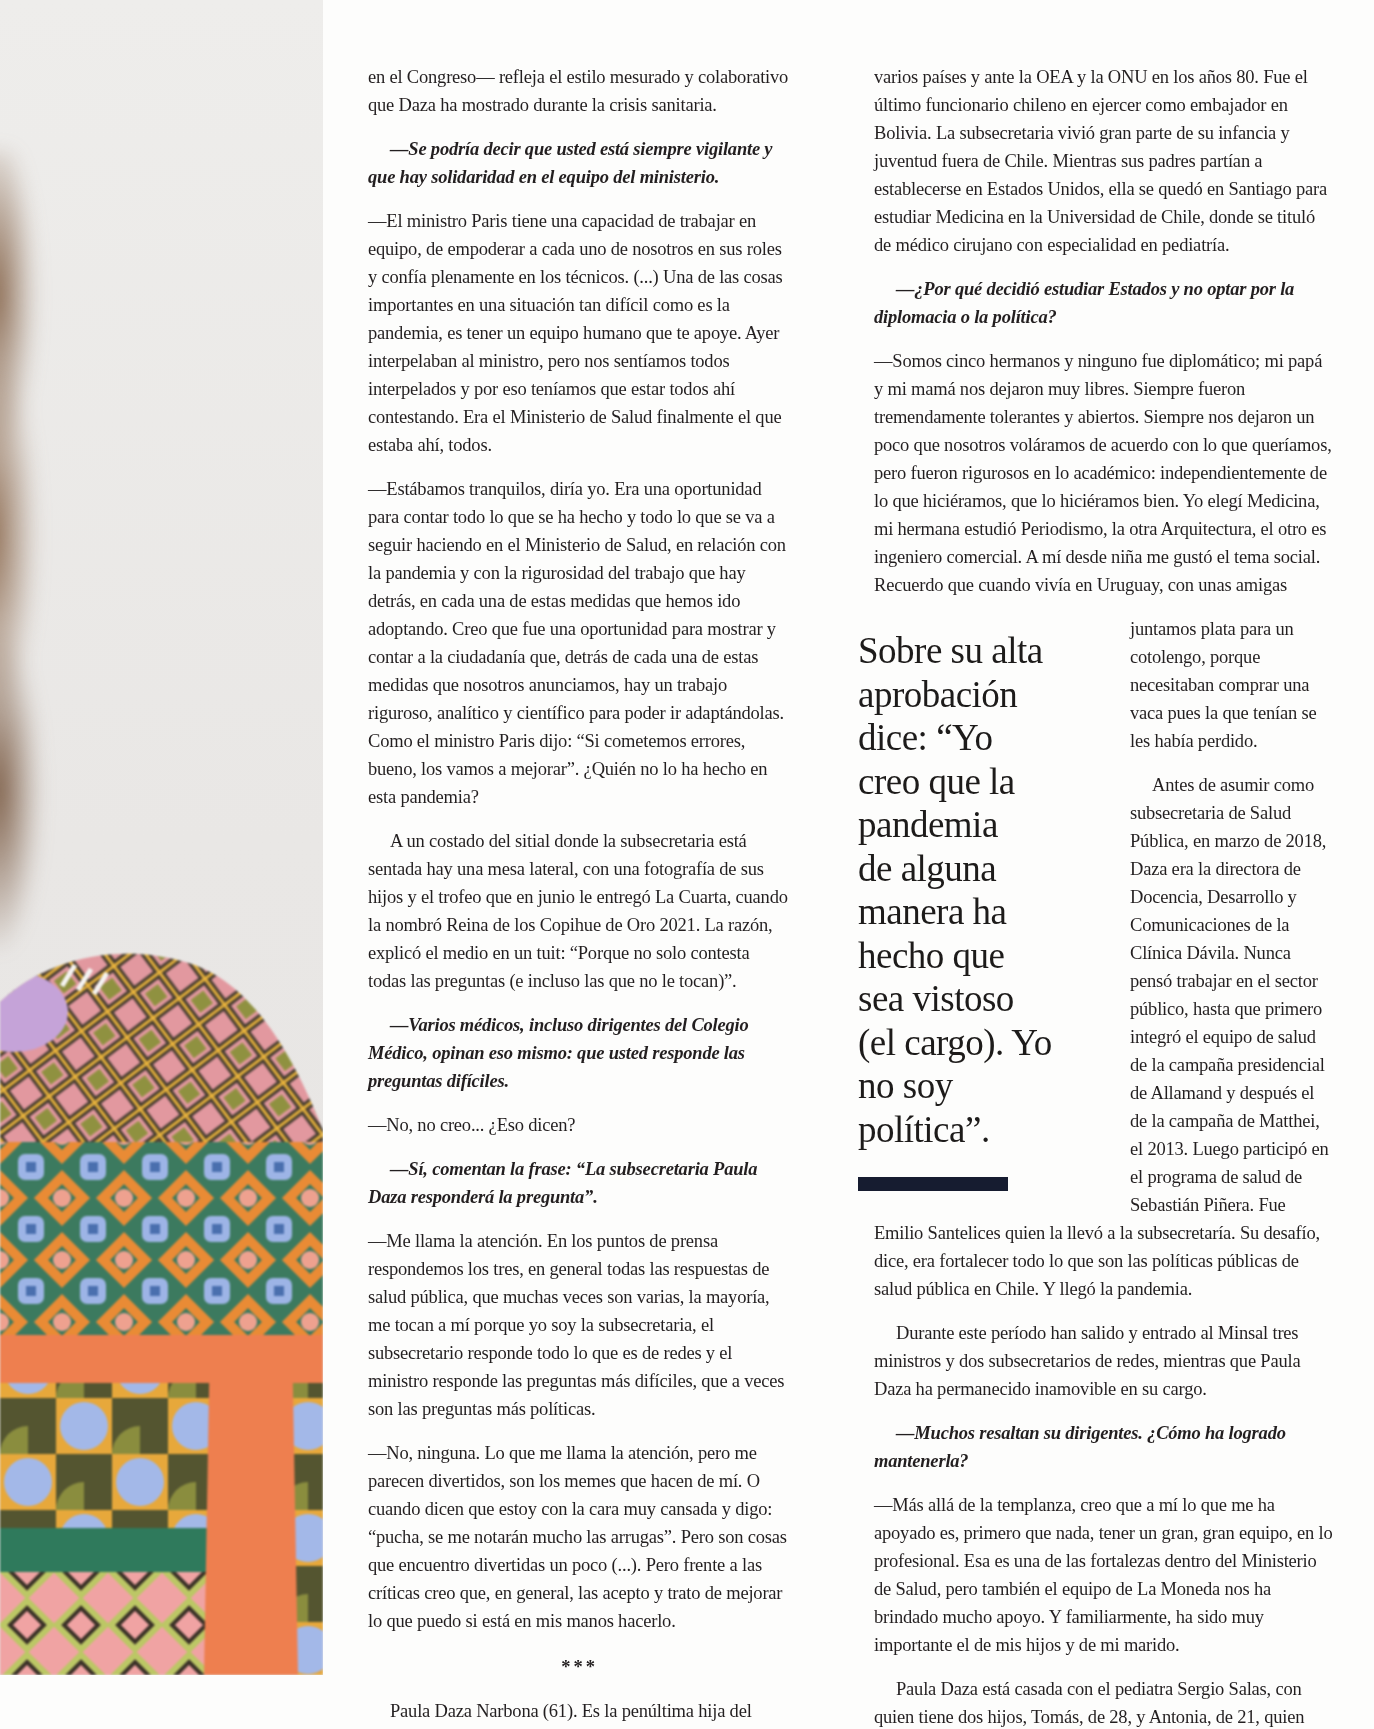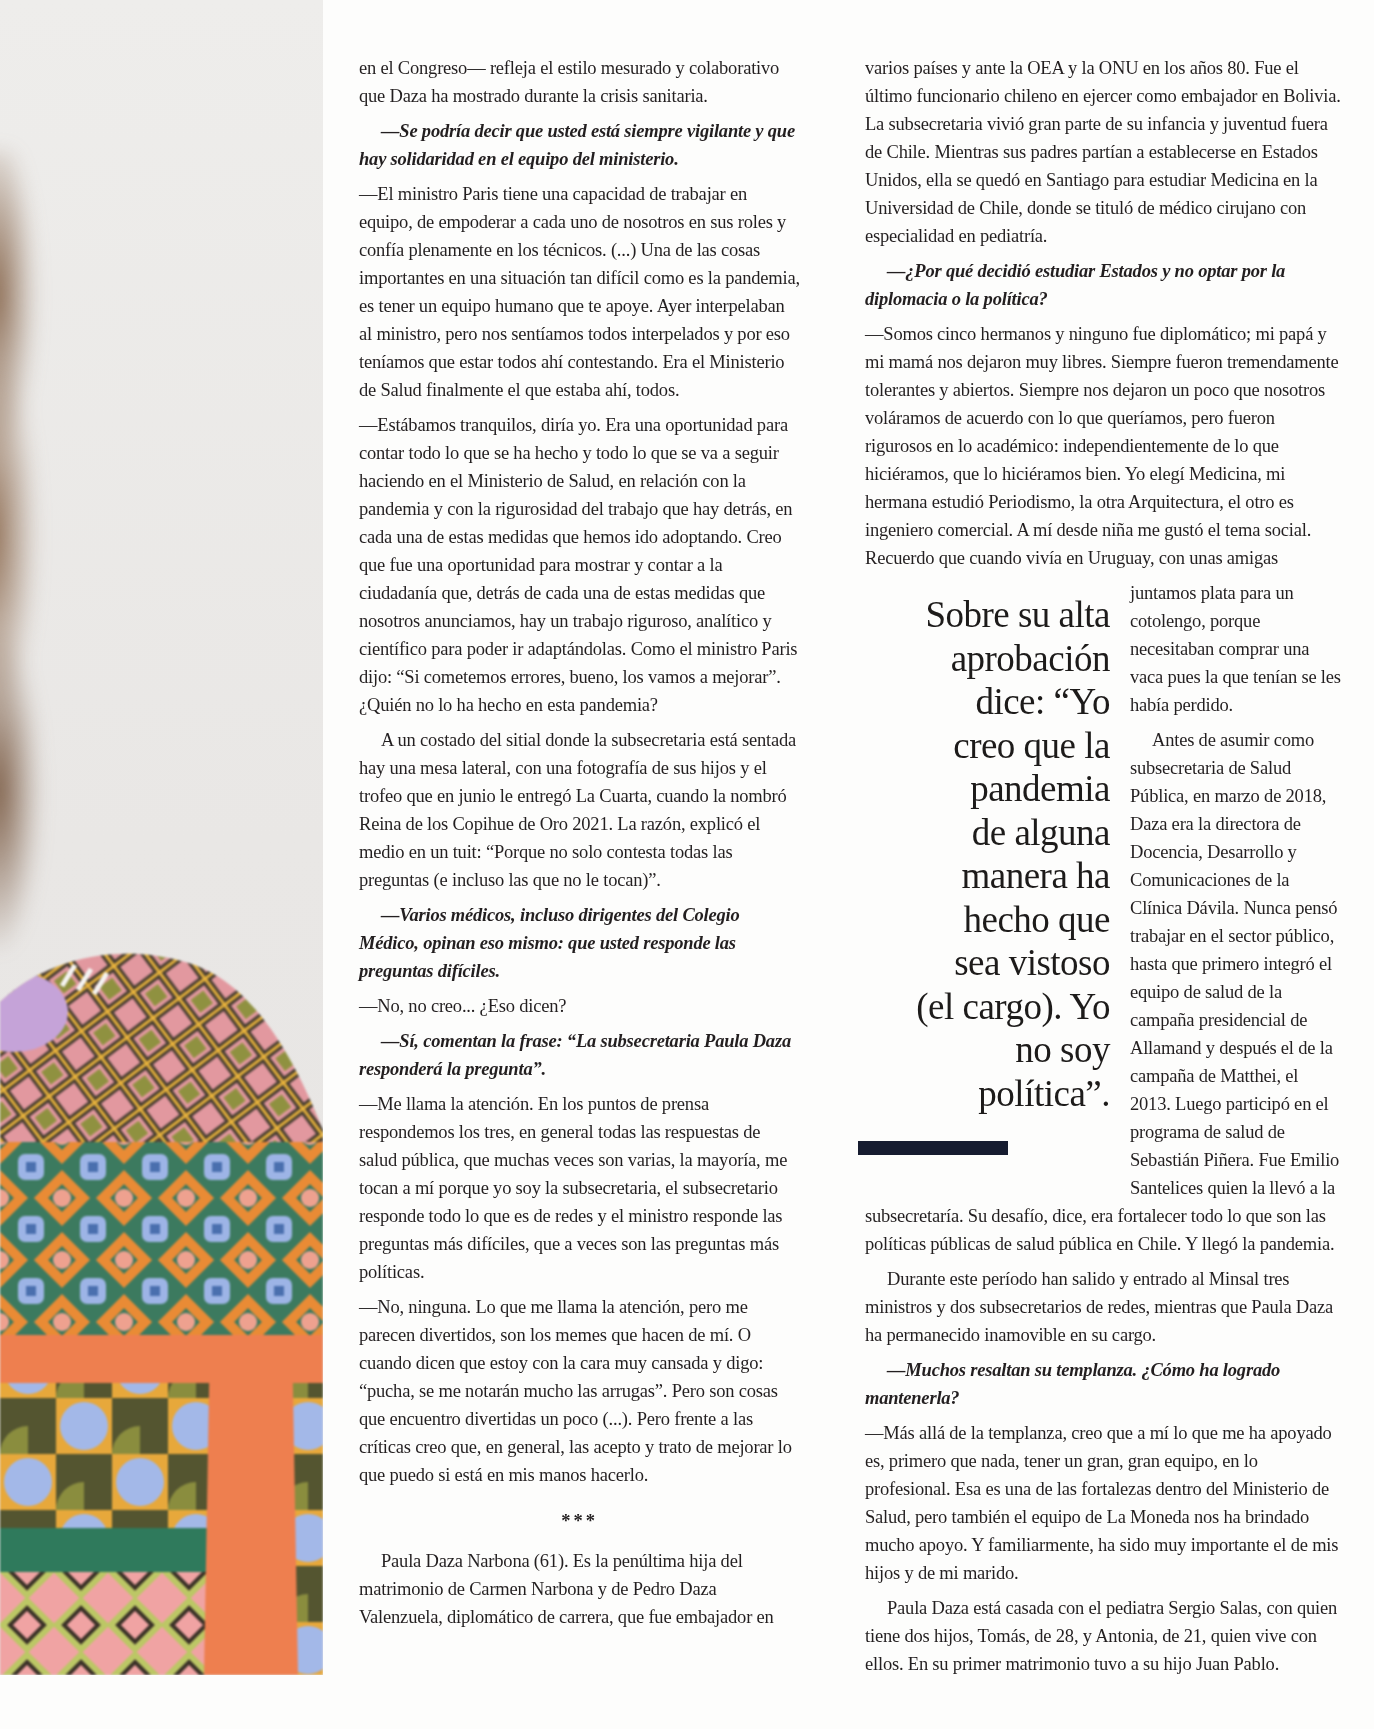--- a/index.html
+++ b/index.html
@@ -24,26 +24,26 @@
   }
   .garment{ position:absolute; left:0; top:950px; filter:blur(1.1px); }
   
   .col{
     position:absolute; top:47px;
     font-size:18.5px; line-height:28px; letter-spacing:-0.2px;
     text-align:left; hyphens:auto; -webkit-hyphens:auto;
   }
   .col-left{ left:352px; width:455px; }
   .col-right{ left:858px; width:492px; }
-  .col p{ margin:7px; text-indent:22px; }
+  .col p{ margin:16px; text-indent:22px; }
   .col p.cont{ text-indent:0; }
   .col p.q{ font-weight:bold; font-style:italic; }
   .stars{ text-align:center; font-weight:bold; letter-spacing:3px; margin:18px 0 12px !important; text-indent:0 !important; }
   
-  .pullquote{ float:left; width:252px; margin:14px 20px 20px 0;text-align:right; }
+  .pullquote{ float:left; width:252px; margin:14px 20px 20px 0; }
   .pq-text{ font-size:37px; line-height:43.5px; letter-spacing:-0.5px; color:#1d1b1a; }
   .pq-bar{ width:150px; height:14px; margin-top:26px; }
 </style>
 </head>
 <body>
 
 <div class="page">
 
   <div class="photo">
     <div class="hair"></div>
@@ -118,18 +118,18 @@
     <p class="cont">—Somos cinco hermanos y ninguno fue diplomático; mi papá y mi mamá nos dejaron muy libres. Siempre fueron tremendamente tolerantes y abiertos. Siempre nos dejaron un poco que nosotros voláramos de acuerdo con lo que queríamos, pero fueron rigurosos en lo académico: independientemente de lo que hiciéramos, que lo hiciéramos bien. Yo elegí Medicina, mi hermana estudió Periodismo, la otra Arquitectura, el otro es ingeniero comercial. A mí desde niña me gustó el tema social. Recuerdo que cuando vivía en Uruguay, con unas amigas</p>
 
     <div class="pullquote">
       <div class="pq-text">Sobre su alta<br>aprobación<br>dice: “Yo<br>creo que la<br>pandemia<br>de alguna<br>manera ha<br>hecho que<br>sea vistoso<br>(el cargo). Yo<br>no soy<br>política”.</div>
       <div class="pq-bar" style="background: rgb(22, 28, 48);"></div>
     </div>
 
     <p class="cont">juntamos plata para un cotolengo, porque necesitaban comprar una vaca pues la que tenían se les había perdido.</p>
     <p>Antes de asumir como subsecretaria de Salud Pública, en marzo de 2018, Daza era la directora de Docencia, Desarrollo y Comunicaciones de la Clínica Dávila. Nunca pensó trabajar en el sector público, hasta que primero integró el equipo de salud de la campaña presidencial de Allamand y después el de la campaña de Matthei, el 2013. Luego participó en el programa de salud de Sebastián Piñera. Fue Emilio Santelices quien la llevó a la subsecretaría. Su desafío, dice, era fortalecer todo lo que son las políticas públicas de salud pública en Chile. Y llegó la pandemia.</p>
     <p>Durante este período han salido y entrado al Minsal tres ministros y dos subsecretarios de redes, mientras que Paula Daza ha permanecido inamovible en su cargo.</p>
-    <p class="q">—Muchos resaltan su templanza. ¿Cómo ha logrado mantenerla?</p>
+    <p class="q">—Muchos resaltan su dirigentes. ¿Cómo ha logrado mantenerla?</p>
     <p class="cont">—Más allá de la templanza, creo que a mí lo que me ha apoyado es, primero que nada, tener un gran, gran equipo, en lo profesional. Esa es una de las fortalezas dentro del Ministerio de Salud, pero también el equipo de La Moneda nos ha brindado mucho apoyo. Y familiarmente, ha sido muy importante el de mis hijos y de mi marido.</p>
     <p>Paula Daza está casada con el pediatra Sergio Salas, con quien tiene dos hijos, Tomás, de 28, y Antonia, de 21, quien vive con ellos. En su primer matrimonio tuvo a su hijo Juan Pablo.</p>
   </div>
 
 </div>
 
 </body></html>

